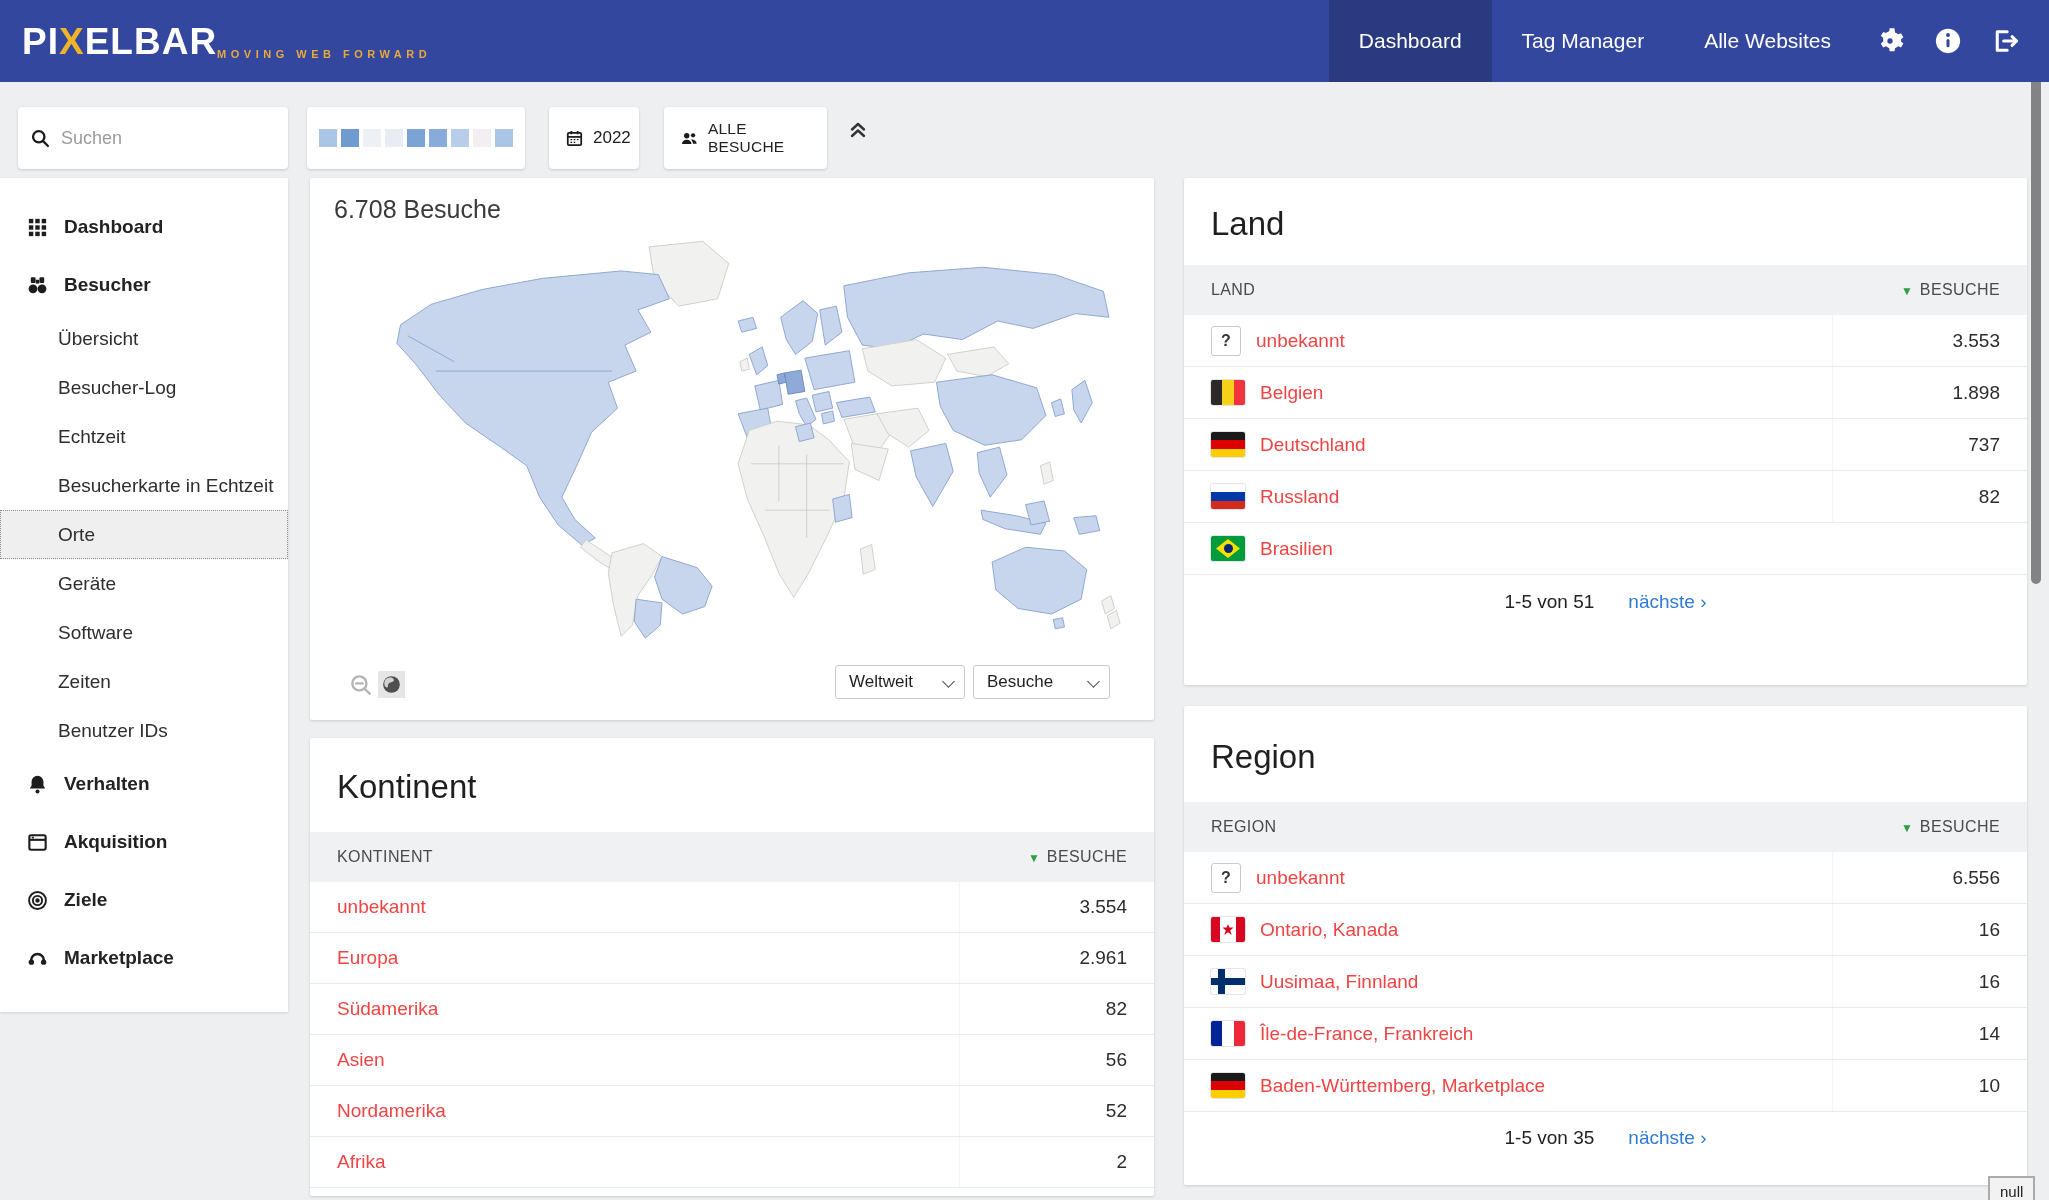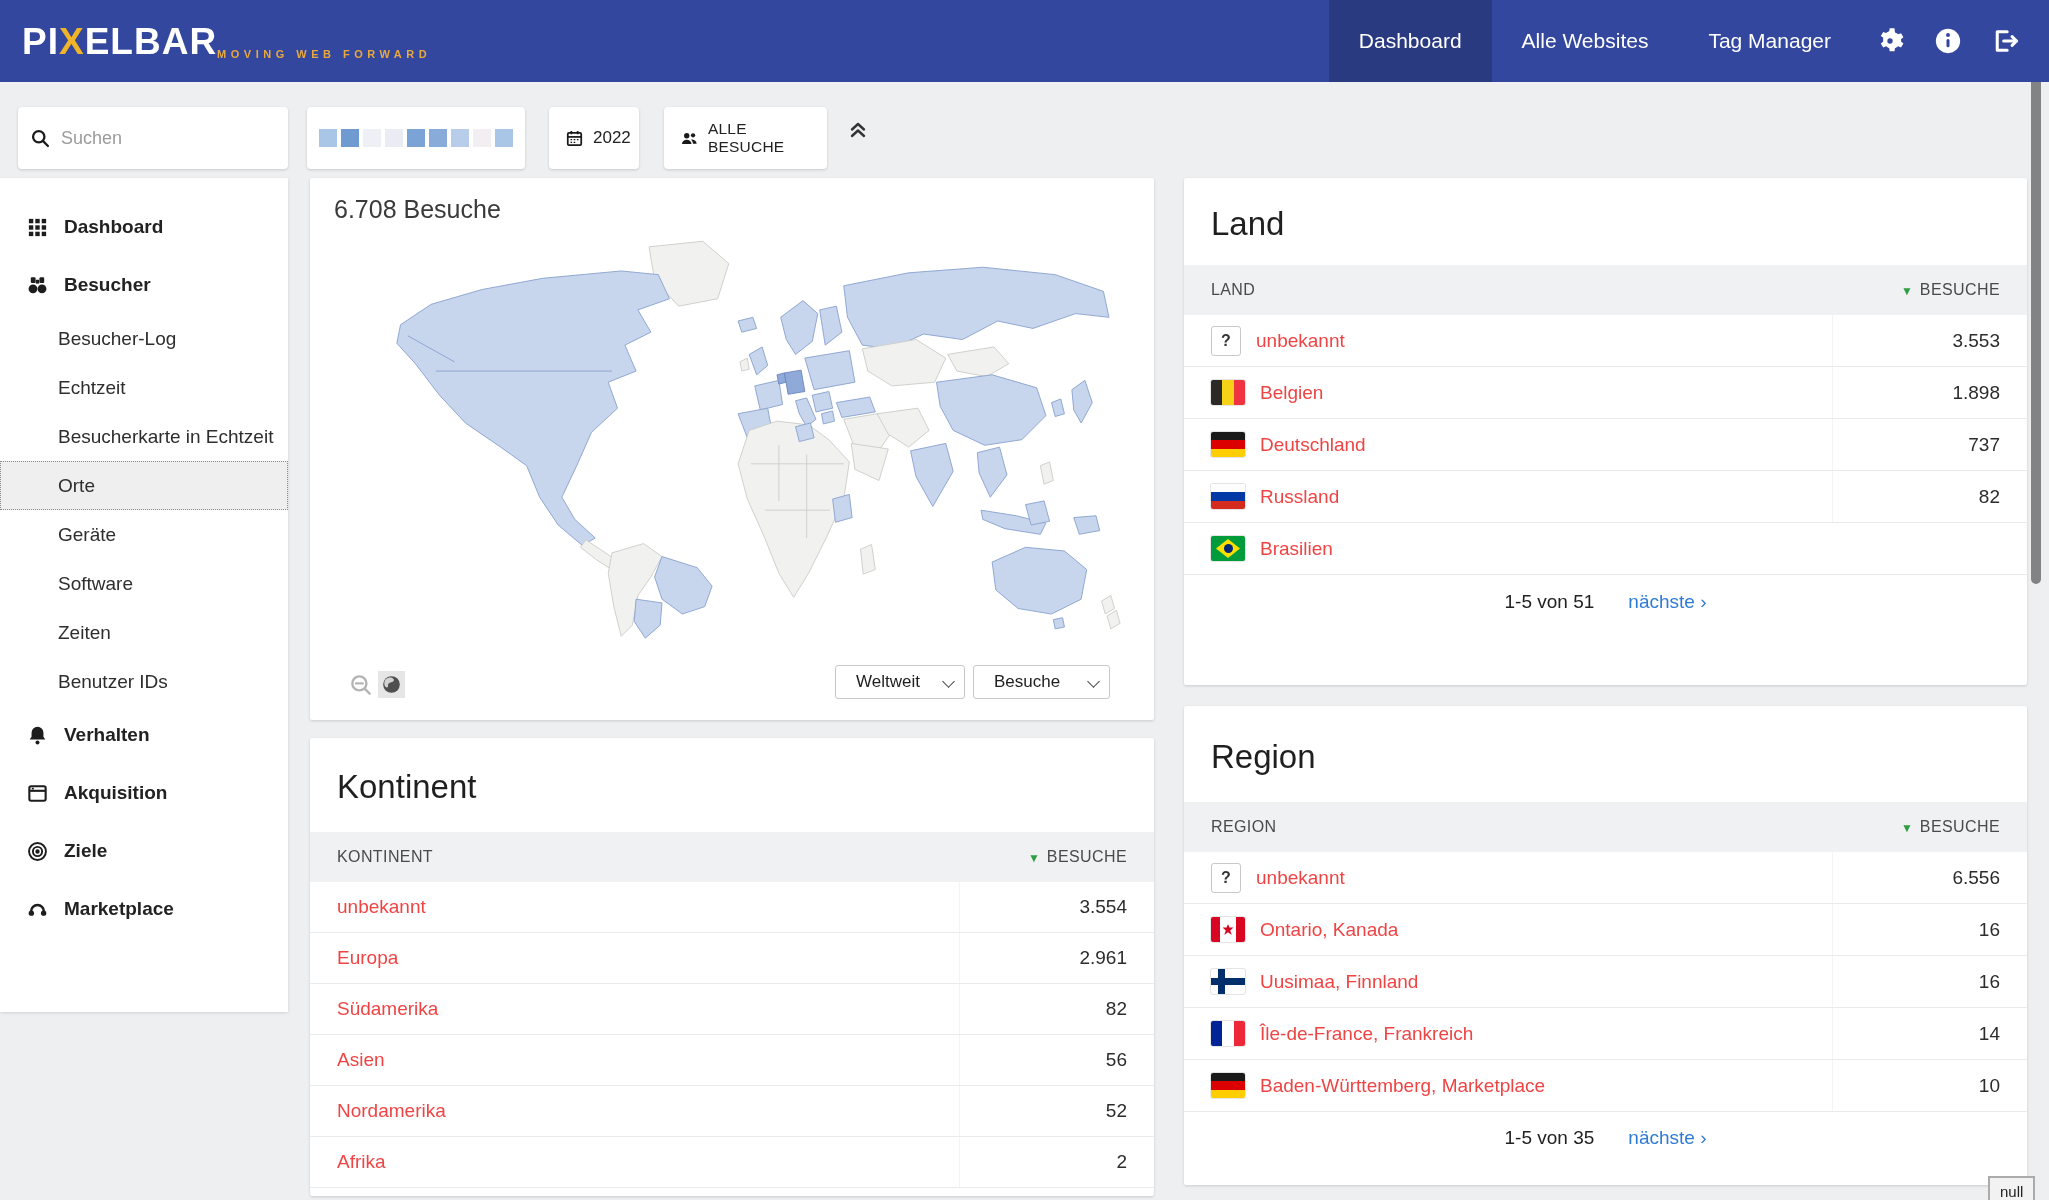--- a/index.html
+++ b/index.html
@@ -46,21 +46,21 @@
   
   .card { position:absolute; background:#fff; border-radius:2px; box-shadow:0 1px 3px rgba(0,0,0,.15); }
   .card-title { position:absolute; left:27px; font-size:33px; font-weight:400; color:#1f1f1f; }
 
   .map-card { left:310px; top:178px; width:844px; height:542px; }
   .map-visits { position:absolute; left:24px; top:17px; font-size:25px; font-weight:normal; color:#3a3a3a; }
   .worldmap { position:absolute; left:20px; top:54px; }
   .map-ctrl { position:absolute; bottom:22px; display:flex; align-items:center; }
   .zoomout { left:38px; width:26px; height:26px; cursor:pointer; }
   .globe-btn { left:68px; width:27px; height:27px; background:#e6e6e6; display:flex; align-items:center; justify-content:center; cursor:pointer; }
-  .select { position:absolute; height:34px; background:#fff; border:1px solid #c9c9c9; border-radius:3px; display:flex; align-items:center; padding:0 30px 0 20px; font-size:17px; color:#1f1f1f; cursor:pointer; bottom:21px; }
+  .select { position:absolute; height:34px; background:#fff; border:1px solid #c9c9c9; border-radius:3px; display:flex; align-items:center; padding:0 30px 0 13px; font-size:17px; color:#1f1f1f; cursor:pointer; bottom:21px; }
   .select::after { content:""; position:absolute; right:11px; top:11px; width:8px; height:8px; border-right:1.8px solid #444; border-bottom:1.8px solid #444; transform:rotate(45deg); }
   .select-region { left:525px; width:130px; }
   .select-metric { left:663px; width:137px; }
 
   
   .thead { position:absolute; left:0; width:100%; height:50px; background:#f0f1f3; display:flex; align-items:center; justify-content:space-between; padding:0 27px; }
   .th-label { font-size:16px; color:#4a4a4a; letter-spacing:.4px; }
   .th-sort { display:flex; align-items:center; gap:7px; cursor:pointer; }
   .sort-tri::before { content:"▼"; color:#2f9e44; font-size:12px; }
   .trow { position:absolute; left:0; width:100%; display:flex; align-items:center; border-bottom:1px solid #e9eaeb; padding:0 0 0 27px; cursor:pointer; }
@@ -104,22 +104,22 @@
 
 <div id="canvas">
 
   <header class="navbar">
     <div class="logo">
       <div class="logo-title"><span>PI</span><span class="x">X</span><span>ELBAR</span></div>
       <div class="logo-tagline">MOVING WEB FORWARD</div>
     </div>
     <nav class="nav-items">
       <div class="nav-item active">Dashboard</div>
+      <div class="nav-item">Tag Manager</div>
       <div class="nav-item">Alle Websites</div>
-      <div class="nav-item">Tag Manager</div>
       <div class="nav-iconbtn">
         <svg viewBox="0 0 24 24">
             <path fill="#fff" d="M12 8a4 4 0 1 0 0 8 4 4 0 0 0 0-8zm9.4 5.6c.08-.52.13-1.05.13-1.6s-.05-1.08-.14-1.6l2.1-1.58-2.04-3.53-2.4 1.03a7.6 7.6 0 0 0-2.77-1.6L15.86 1h-4.1l-.42 2.62a7.6 7.6 0 0 0-2.76 1.6L6.17 4.2 4.13 7.72l2.1 1.58c-.1.52-.15 1.05-.15 1.6s.05 1.08.14 1.6l-2.1 1.58 2.05 3.53 2.4-1.03c.8.72 1.75 1.27 2.77 1.6l.42 2.62h4.09l.42-2.62a7.6 7.6 0 0 0 2.76-1.6l2.41 1.03 2.04-3.53-2.1-1.58z"></path>
             <circle cx="12" cy="12" r="2.3" fill="#34479e"></circle>
           </svg>
       </div>
       <div class="nav-iconbtn">
         <svg viewBox="0 0 24 24">
             <circle cx="12" cy="12" r="10.4" fill="#fff"></circle>
             <rect x="10.7" y="10.2" width="2.6" height="7.2" rx="1.3" fill="#34479e"></rect>
@@ -206,20 +206,23 @@
     <div class="side-item l1">
       <svg viewBox="0 0 24 24" fill="#1d1d1d">
           <rect x="5" y="3.5" width="5" height="6" rx="1.2"></rect>
           <rect x="14" y="3.5" width="5" height="6" rx="1.2"></rect>
           <rect x="10.2" y="6" width="3.6" height="4"></rect>
           <circle cx="7.3" cy="15.5" r="4.6"></circle>
           <circle cx="16.7" cy="15.5" r="4.6"></circle>
         </svg>
       <span>Besucher</span>
     </div>
+    <div class="side-item l2">
+        <span>Übersicht</span>
+      </div>
     <div class="side-item l2">
         <span>Besucher-Log</span>
       </div>
     <div class="side-item l2">
         <span>Echtzeit</span>
       </div>
     <div class="side-item l2">
         <span>Besucherkarte in Echtzeit</span>
       </div>
     <div class="side-item l2 selected">

